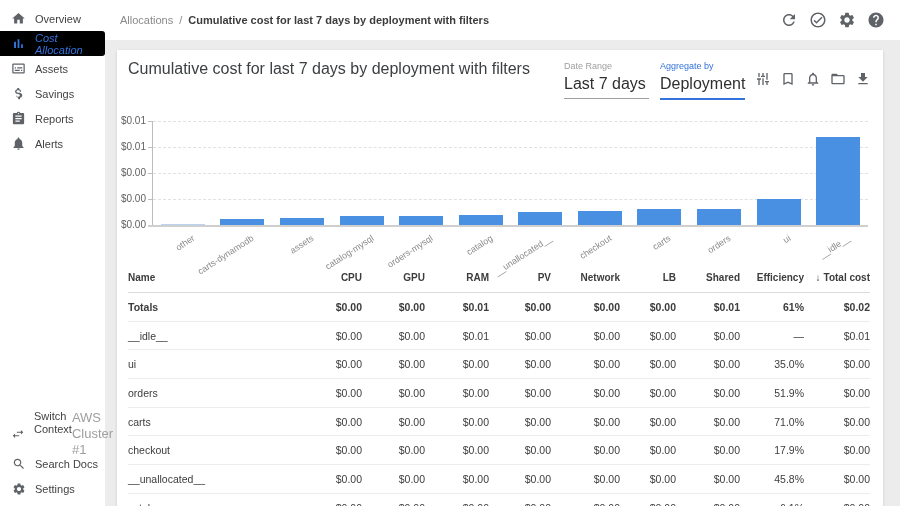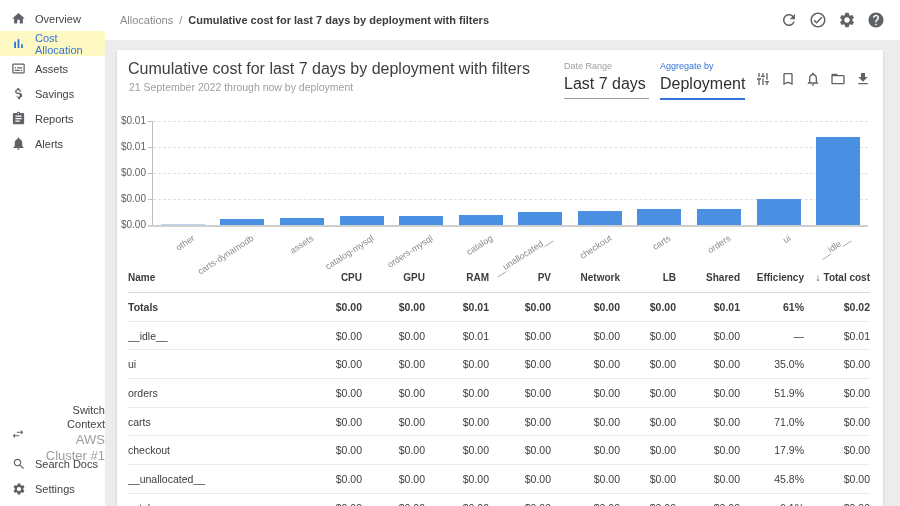--- a/index.html
+++ b/index.html
@@ -16,25 +16,25 @@
   .breadcrumb .crumb-section { color:#8a8a8a; cursor:pointer; }
   .breadcrumb .crumb-sep { color:#8a8a8a; }
   .breadcrumb .crumb-page { color:#3c3c3c; font-weight:bold; }
   .topbar-icons { position:absolute; right:15px; top:0; height:40px; display:flex; align-items:center; gap:11px; }
   .icon-btn { width:20px; height:20px; display:flex; align-items:center; justify-content:center; color:#5f6368; cursor:pointer; }
 
   
   .sidebar { position:absolute; left:0; top:0; width:105px; height:506px; background:#fff; z-index:2; display:flex; flex-direction:column; padding-top:6px; box-sizing:border-box; }
   .side-item { height:25px; flex:0 0 25px; display:flex; align-items:center; gap:9px; padding-left:11px; font-size:11px; color:#424242; cursor:pointer; }
   .side-item .sicon { width:15px; height:15px; color:#5f6368; display:flex; align-items:center; justify-content:center; }
-  .side-item.active { background:#fef9c3; color:#3473dc; border-radius:0 3px 3px 0; }
+  .side-item.active { background:#000000; color:#3473dc; border-radius:0 3px 3px 0;font-style:italic; }
   .side-item.active .sicon { color:#3473dc; }
   .sidebar-bottom { margin-top:auto; padding-bottom:5px; }
   .side-item.two-line { height:34px; flex:0 0 34px; }
-  .side-item .stack { display:flex; flex-direction:column; line-height:1.25;text-align:right; }
+  .side-item .stack { display:flex; flex-direction:row; line-height:1.25; }
   .side-item .sub { font-size:13px; color:#9e9e9e; }
 
   
   .card { position:absolute; left:117px; top:50px; width:766px; height:560px; background:#fff; box-shadow:0 1px 3px rgba(0,0,0,.14); }
   .card-title { position:absolute; left:11px; top:10px; font-size:16px; font-weight:500; color:#3c4043; }
   .card-sub { position:absolute; left:12px; top:31px; font-size:10.5px; color:#9aa0a6; }
 
   .ctrl { position:absolute; top:11px; width:85px; }
   .ctrl-dr { left:447px; }
   .ctrl-ag { left:543px; }
@@ -173,21 +173,20 @@
             <path d="M19.14 12.94c.04-.3.06-.61.06-.94 0-.32-.02-.64-.07-.94l2.03-1.58c.18-.14.23-.41.12-.61l-1.92-3.32c-.12-.22-.37-.29-.59-.22l-2.39.96c-.5-.38-1.03-.7-1.62-.94l-.36-2.54c-.04-.24-.24-.41-.48-.41h-3.84c-.24 0-.43.17-.47.41l-.36 2.54c-.59.24-1.13.57-1.62.94l-2.39-.96c-.22-.08-.47 0-.59.22L2.74 8.87c-.12.21-.08.47.12.61l2.03 1.58c-.05.3-.09.63-.09.94s.02.64.07.94l-2.03 1.58c-.18.14-.23.41-.12.61l1.92 3.32c.12.22.37.29.59.22l2.39-.96c.5.38 1.03.7 1.62.94l.36 2.54c.05.24.24.41.48.41h3.84c.24 0 .44-.17.47-.41l.36-2.54c.59-.24 1.13-.56 1.62-.94l2.39.96c.22.08.47 0 .59-.22l1.92-3.32c.12-.22.07-.47-.12-.61l-2.01-1.58zM12 15.6c-1.98 0-3.6-1.62-3.6-3.6s1.62-3.6 3.6-3.6 3.6 1.62 3.6 3.6-1.62 3.6-3.6 3.6z"></path>
           </svg>
         </span>
         <span>Settings</span>
       </div>
     </div>
 </div>
 
 <div class="card">
   <div class="card-title">Cumulative cost for last 7 days by deployment with filters</div>
-  <div class="card-sub">21 September 2022 through now by deployment</div>
 
   <div class="ctrl ctrl-dr">
     <div class="ctrl-label">Date Range</div>
     <div class="ctrl-value">Last 7 days</div>
   </div>
   <div class="ctrl ctrl-ag">
     <div class="ctrl-label">Aggregate by</div>
     <div class="ctrl-value">Deployment</div>
   </div>
   <div class="report-icons" id="report-icons">

